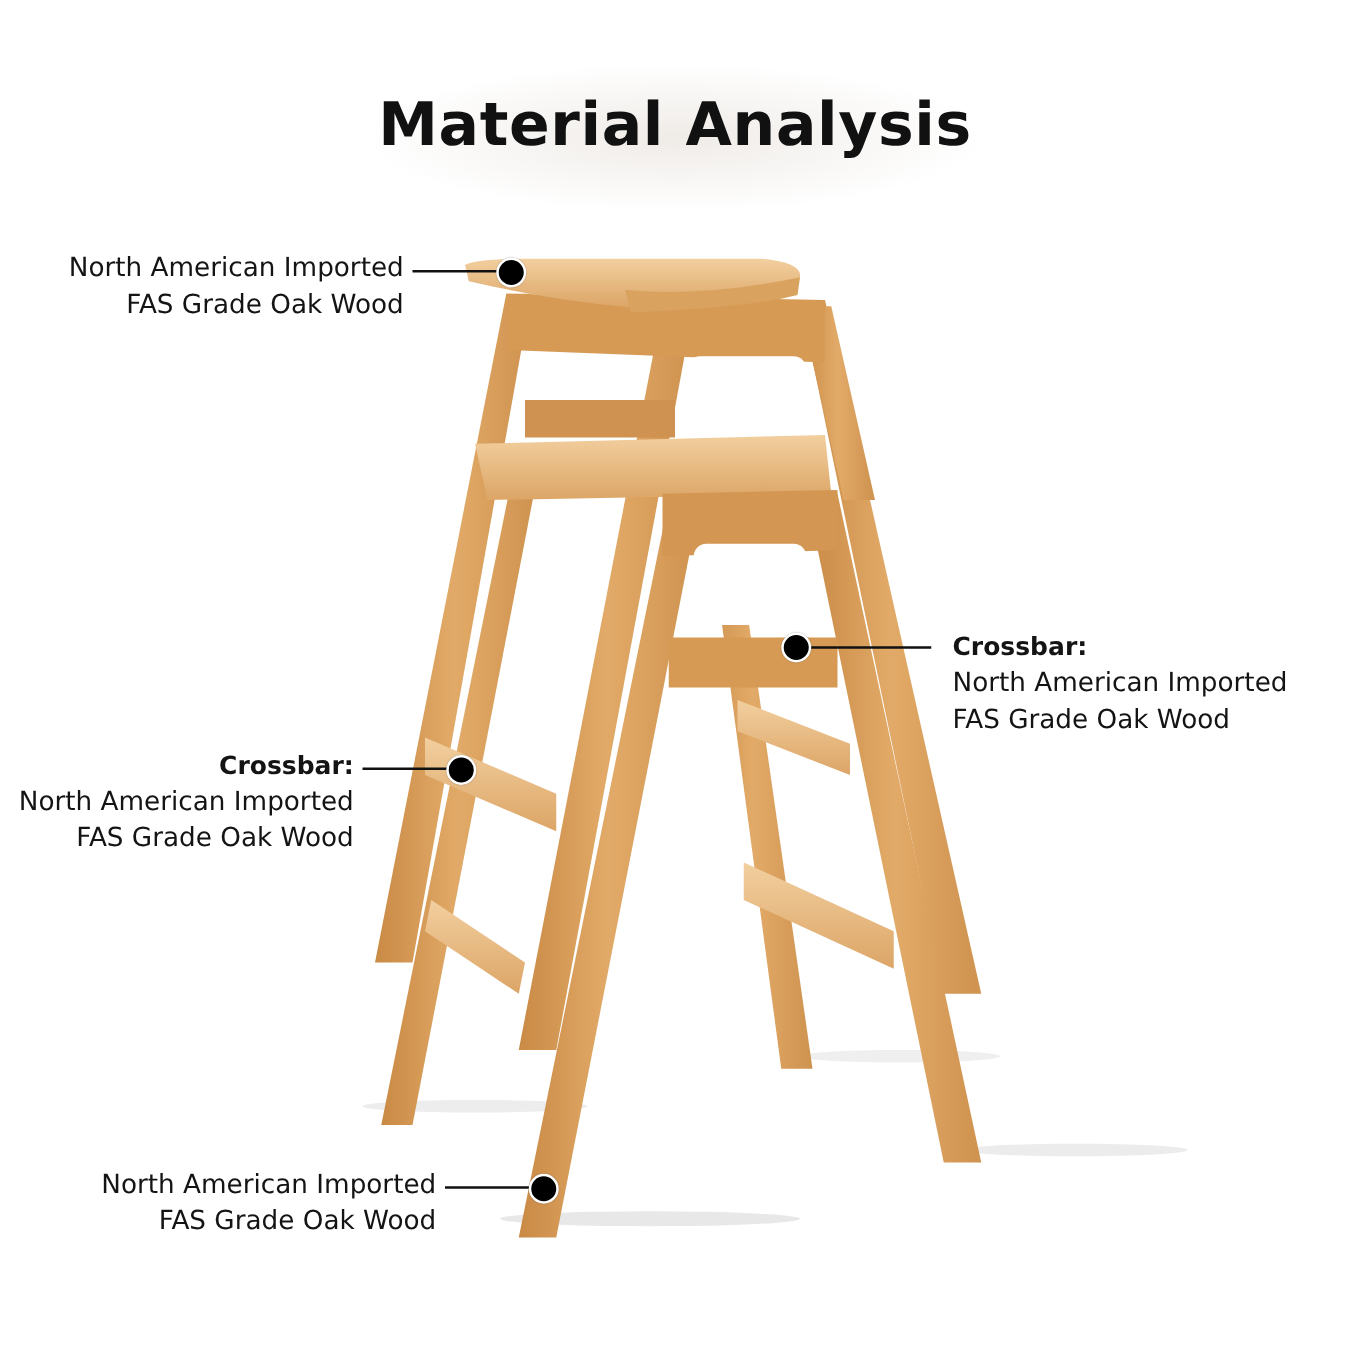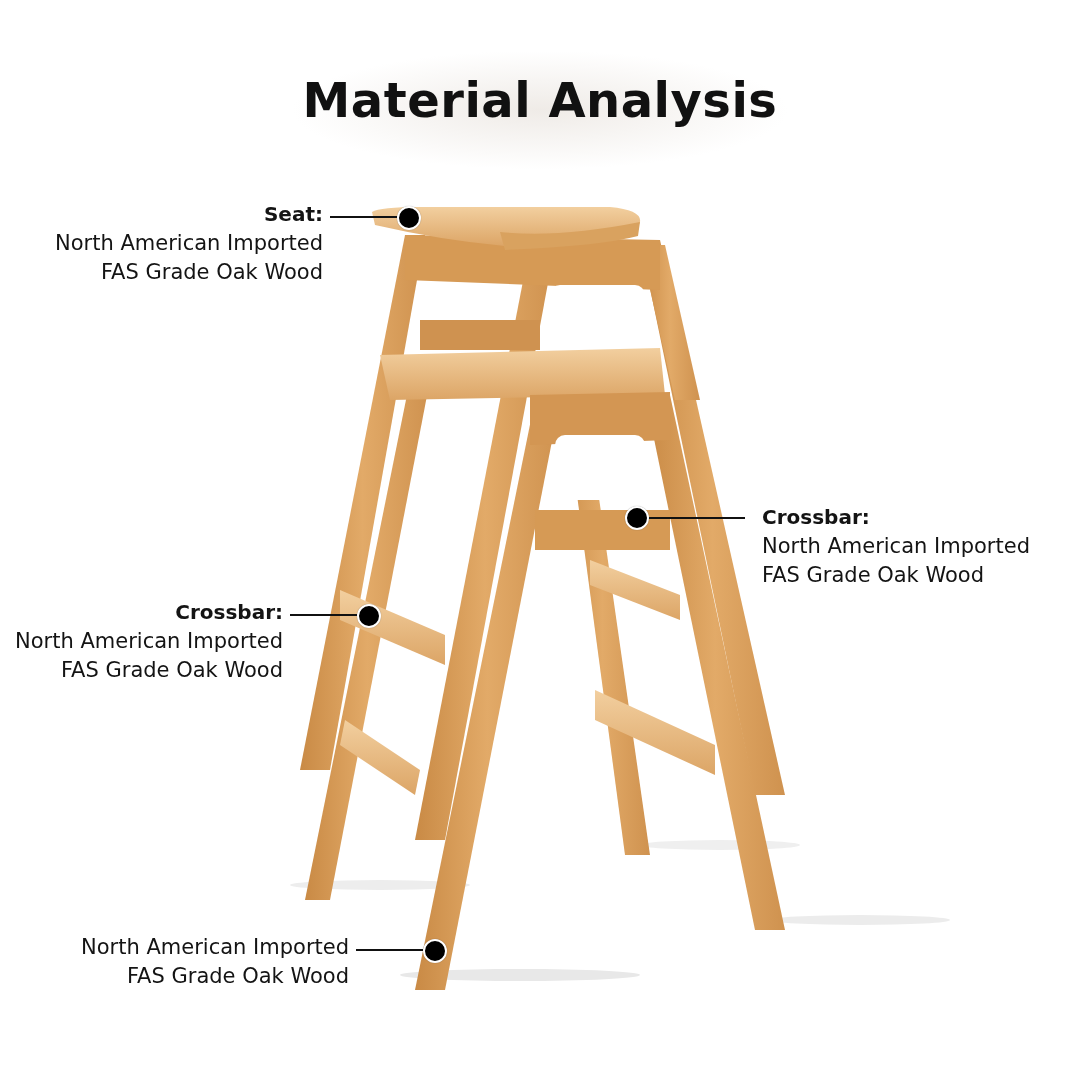--- a/index.html
+++ b/index.html
@@ -61,21 +61,20 @@
   <polygon points="530,395 670,392 670,440 530,445" fill="#d39653"></polygon>
   <rect x="555" y="435" width="90" height="65" rx="10" fill="#ffffff"></rect>
 
   <polygon points="535,510 670,510 670,550 535,550" fill="#d69a55"></polygon>
 
   <path d="M372,212 Q380,207 420,207 L610,207 Q642,210 640,222 Q636,238 560,242 L505,246 Q440,240 375,225 Z" fill="url(#woodLight)"></path>
   <path d="M500,232 Q560,238 640,222 L638,236 Q600,246 505,250 Z" fill="#d9a25f"></path>
 </svg>
 
 <div class="label right-align" style="right:757px; top:200px;">
-  <div class="head">Seat:</div>
   <div>North American Imported</div>
   <div>FAS Grade Oak Wood</div>
 </div>
 <div class="leader" style="left:330px; top:216px; width:70px;"></div>
 <div class="dot" style="left:397px; top:206px;"></div>
 
 <div class="label left-align" style="left:762px; top:503px;">
   <div class="head">Crossbar:</div>
   <div>North American Imported</div>
   <div>FAS Grade Oak Wood</div>

